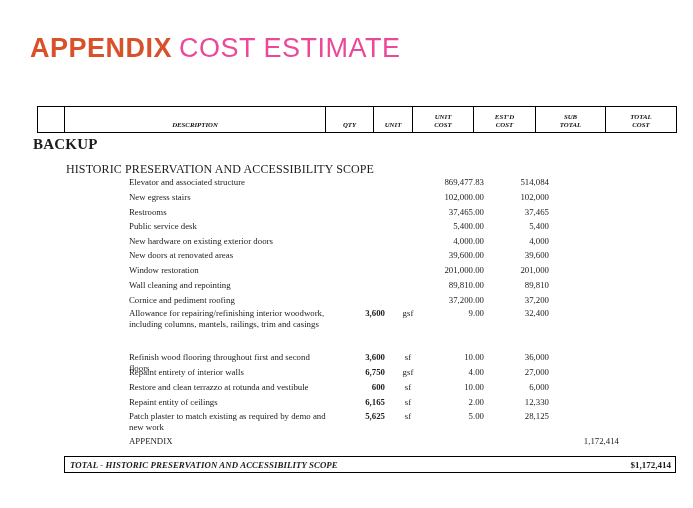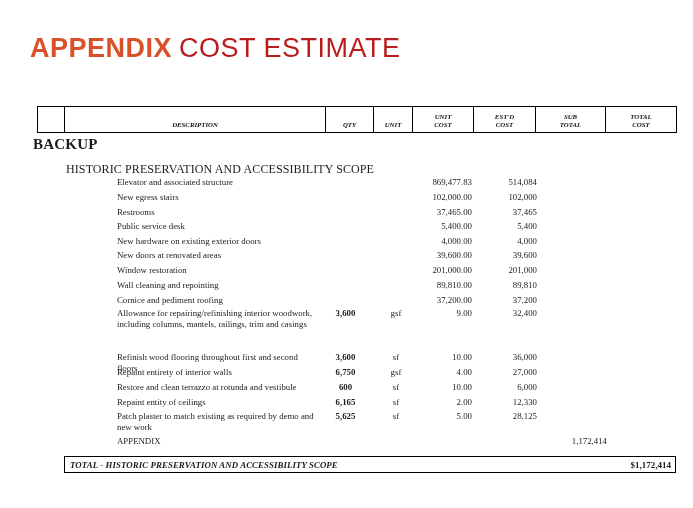--- a/index.html
+++ b/index.html
@@ -7,45 +7,45 @@
   .page {
     position:relative; width:693px; height:508px; background:#ffffff;
     font-family:"Liberation Serif", serif; color:#1c1c1c; overflow:hidden;
   }
   
   .title {
     position:absolute; left:30px; top:34px; font-family:"Liberation Sans", sans-serif;
     font-size:27px; line-height:29px; letter-spacing:0.5px; white-space:nowrap;
   }
   .t-bold  { color:#d9512a; font-weight:800; }
-  .t-light { color:#b91c1c; font-weight:400; margin-left:7px; }
+  .t-light { color:#ec4899; font-weight:400; margin-left:7px; }
   
   .thead {
     position:absolute; left:37px; top:106px; width:640px; height:27px;
     border:1px solid #000; display:flex;
   }
   .hc {
     border-right:1px solid #000; display:flex; flex-direction:column;
     justify-content:flex-end; align-items:center; padding-bottom:3px;
     font-size:6.8px; line-height:8.2px; font-weight:bold; font-style:italic;
     text-align:center; white-space:pre-line; color:#111;
   }
   .hc:last-child { border-right:none; }
   .h0 { width:27px; } .h1 { width:261px; } .h2 { width:48px; } .h3 { width:39px; }
   .h4 { width:61px; } .h5 { width:62px; } .h6 { width:70px; } .h7 { flex:1; }
   
   .backup  { position:absolute; left:33px; top:136px; font-size:15px; font-weight:bold; letter-spacing:0.2px; }
   .section { position:absolute; left:66px; top:162px; font-size:12px; letter-spacing:0.1px; }
   
-  .row { position:absolute; left:4px; top:0; width:669px; height:12px; }
+  .row { position:absolute; left:16px; top:0; width:669px; height:12px; }
   .c {
     position:absolute; top:0; font-size:8.8px; line-height:11.4px; color:#1c1c1c;
   }
   .c.desc  { left:113px; width:215px; white-space:pre-line; }
-  .c.qty   { left:314px; width:55px; text-align:center; font-weight:bold; }
+  .c.qty   { left:314px; width:55px; text-align:right; font-weight:bold; }
   .c.unit  { left:374px; width:36px; text-align:center; }
   .c.ucost { left:406px; width:62px; text-align:right; }
   .c.ecost { left:471px; width:62px; text-align:right; }
   .c.sub   { left:535px; width:68px; text-align:right; }
   .subtotal-row .desc { white-space:nowrap; }
   
   .total-bar {
     position:absolute; left:64px; top:456px; width:612px; height:17px;
     border:1.5px solid #000; display:flex; align-items:center;
     justify-content:space-between; padding:0 4px 0 5px; background:#fff;

